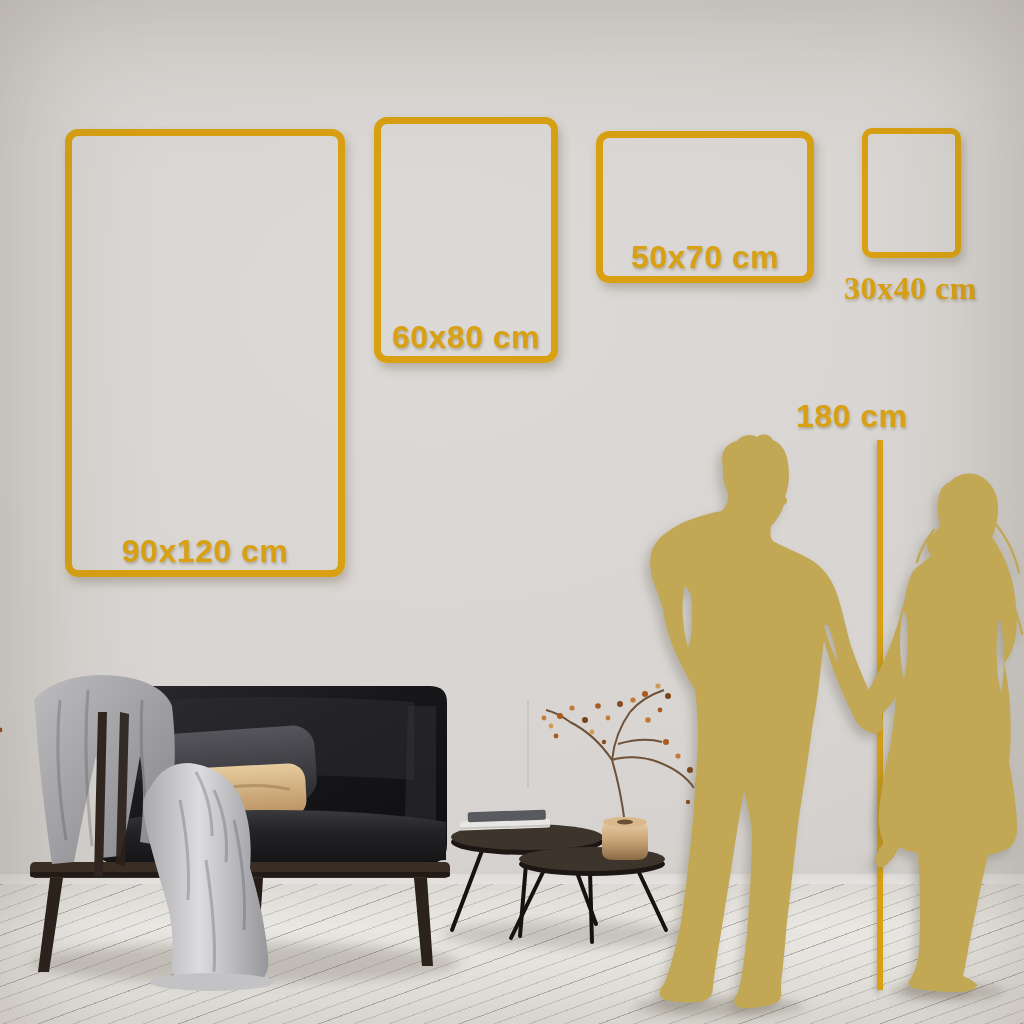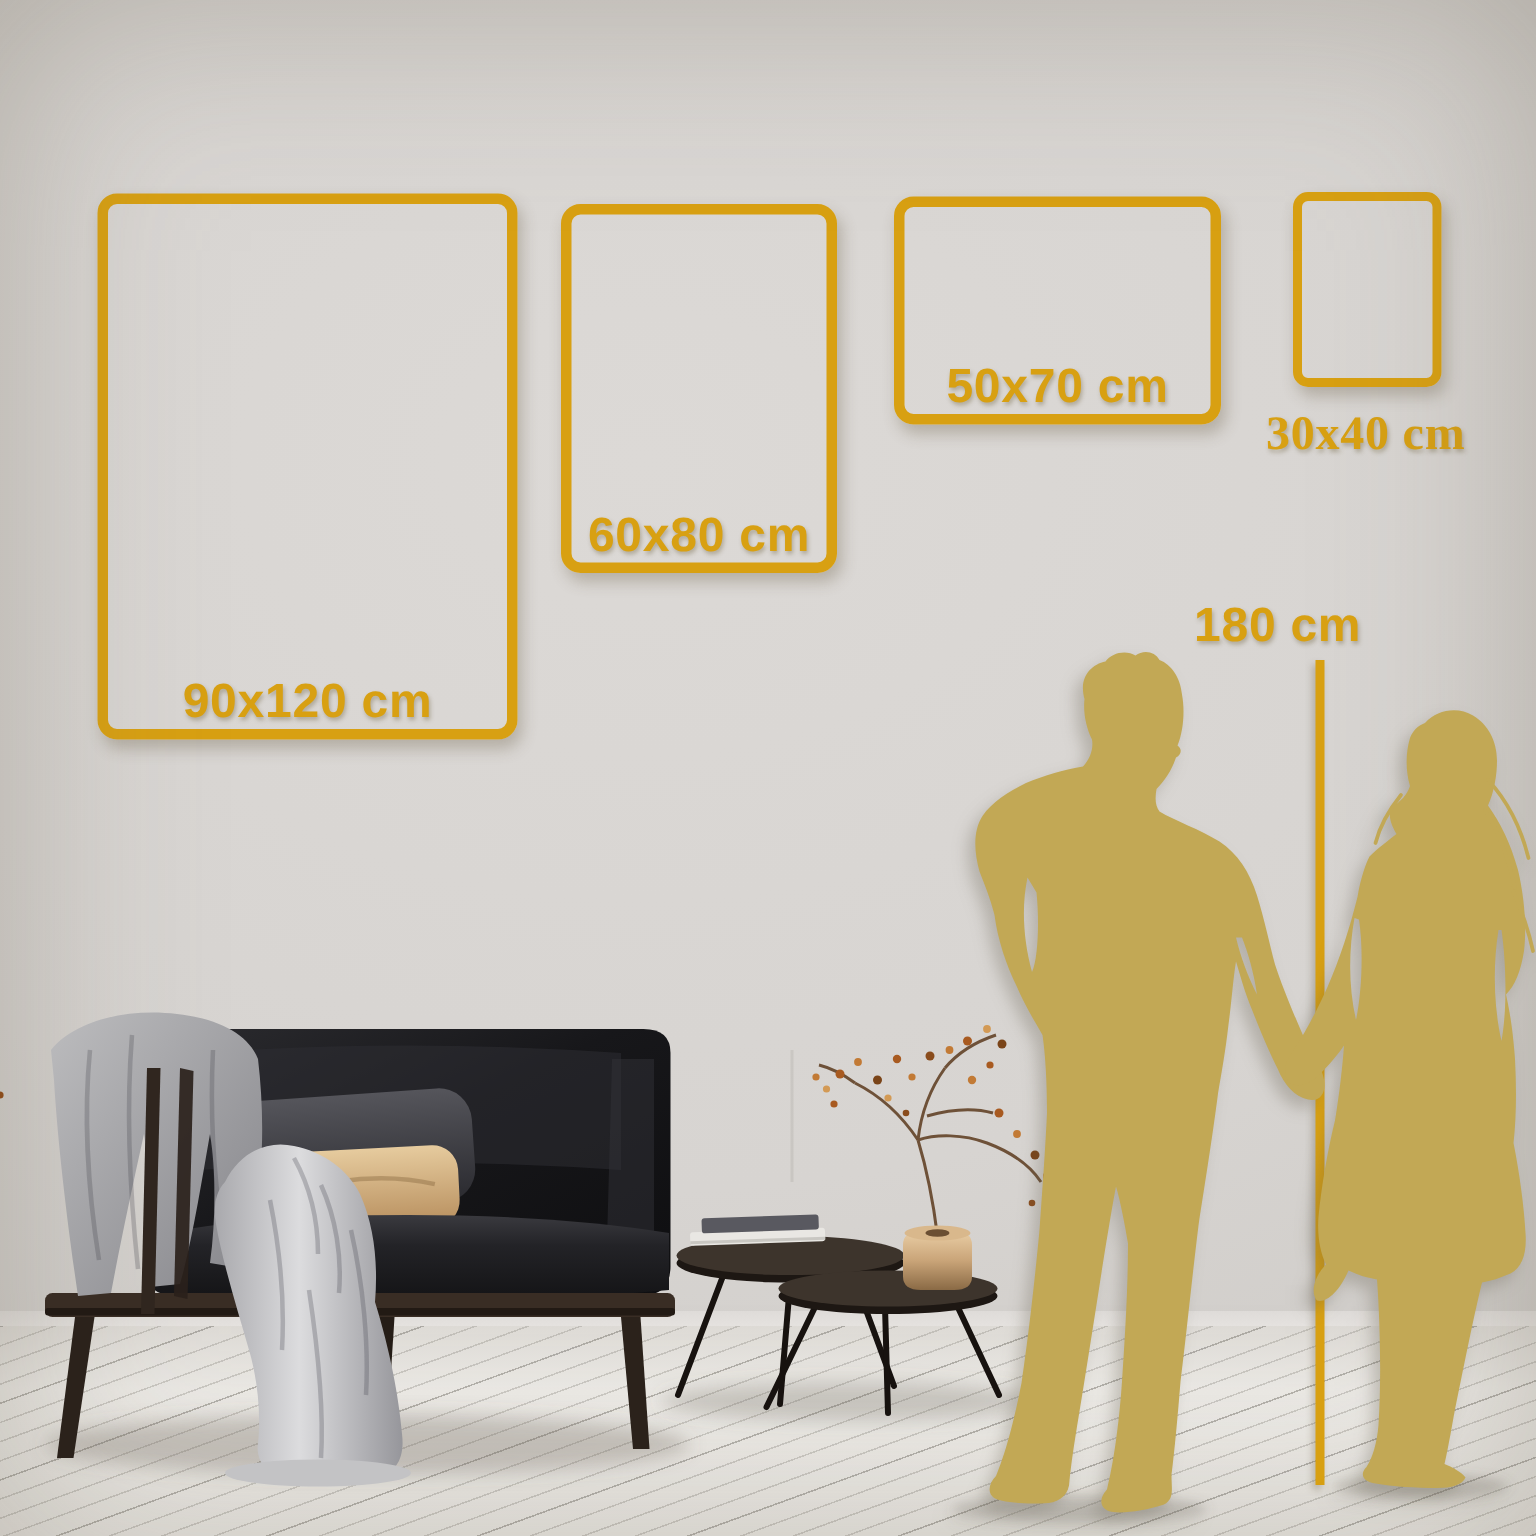--- a/index.html
+++ b/index.html
@@ -53,24 +53,24 @@
 </style>
 </head>
 <body>
 
 <div id="stage">
 
   <div class="baseboard"></div>
   <div class="floor"></div>
   <div class="wall-seam"></div>
 
-  <div class="gold-frame" style="left:65px;top:129px;width:280px;height:364px;">
+  <div class="gold-frame" style="left:65px;top:129px;width:280px;height:448px;">
     <span class="size-label">90x120 cm</span>
   </div>
-  <div class="gold-frame" style="left:374px;top:136px;width:184px;height:246px;">
+  <div class="gold-frame" style="left:374px;top:117px;width:184px;height:246px;">
     <span class="size-label">60x80 cm</span>
   </div>
   <div class="gold-frame" style="left:596px;top:131px;width:218px;height:152px;">
     <span class="size-label">50x70 cm</span>
   </div>
   <div class="gold-frame" style="left:862px;top:128px;width:99px;height:130px;border-width:6px;border-radius:10px;"></div>
   <div class="label-below" style="left:828px;top:270px;width:165px;">
     <span class="size-label">30x40 cm</span>
   </div>
 

